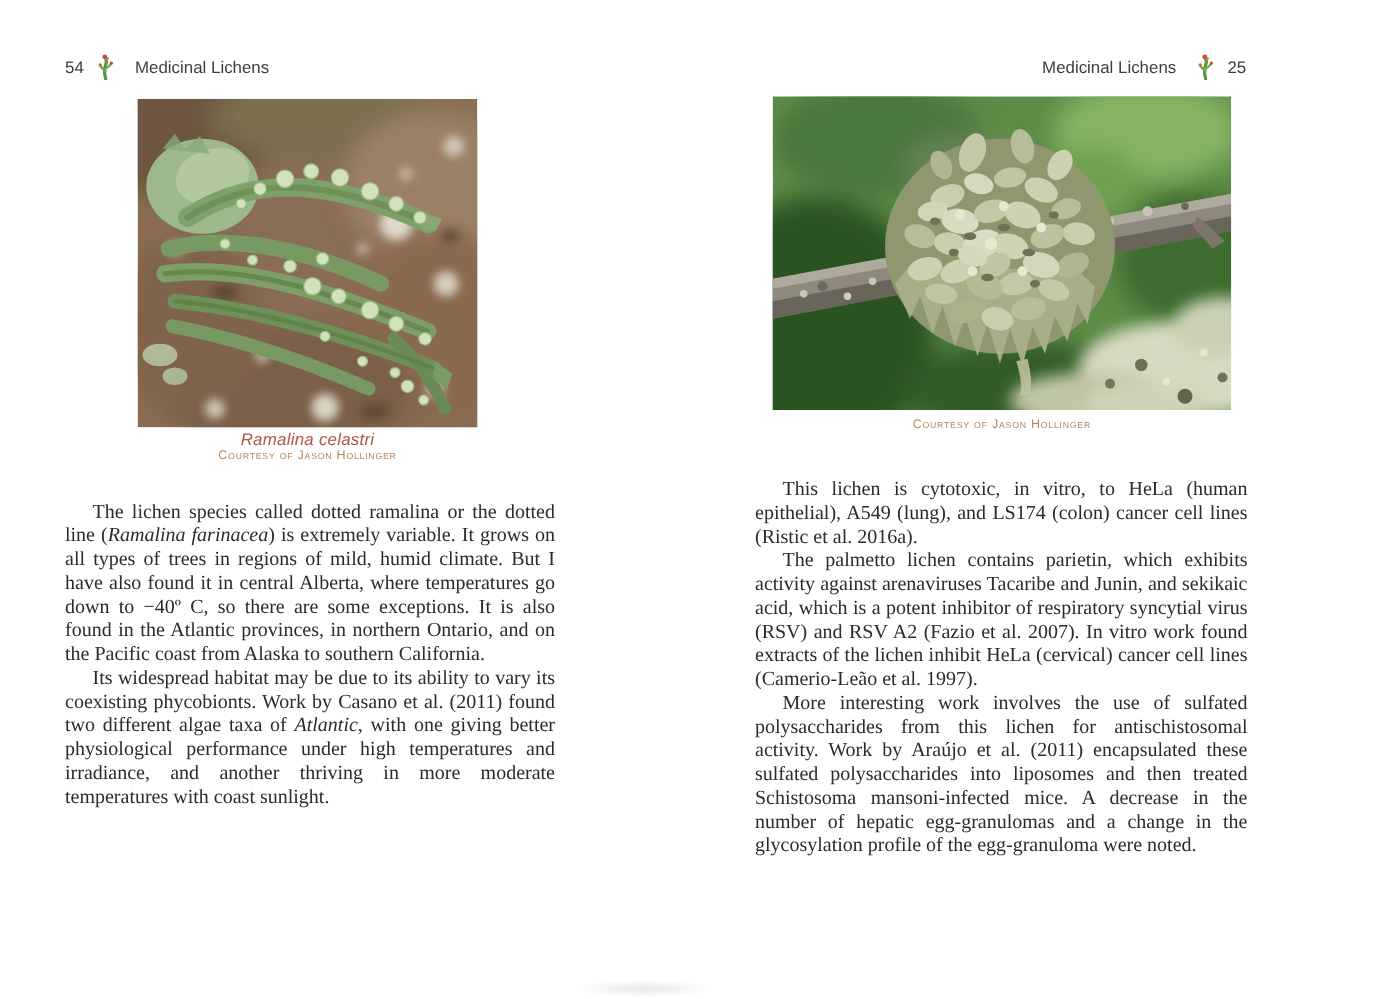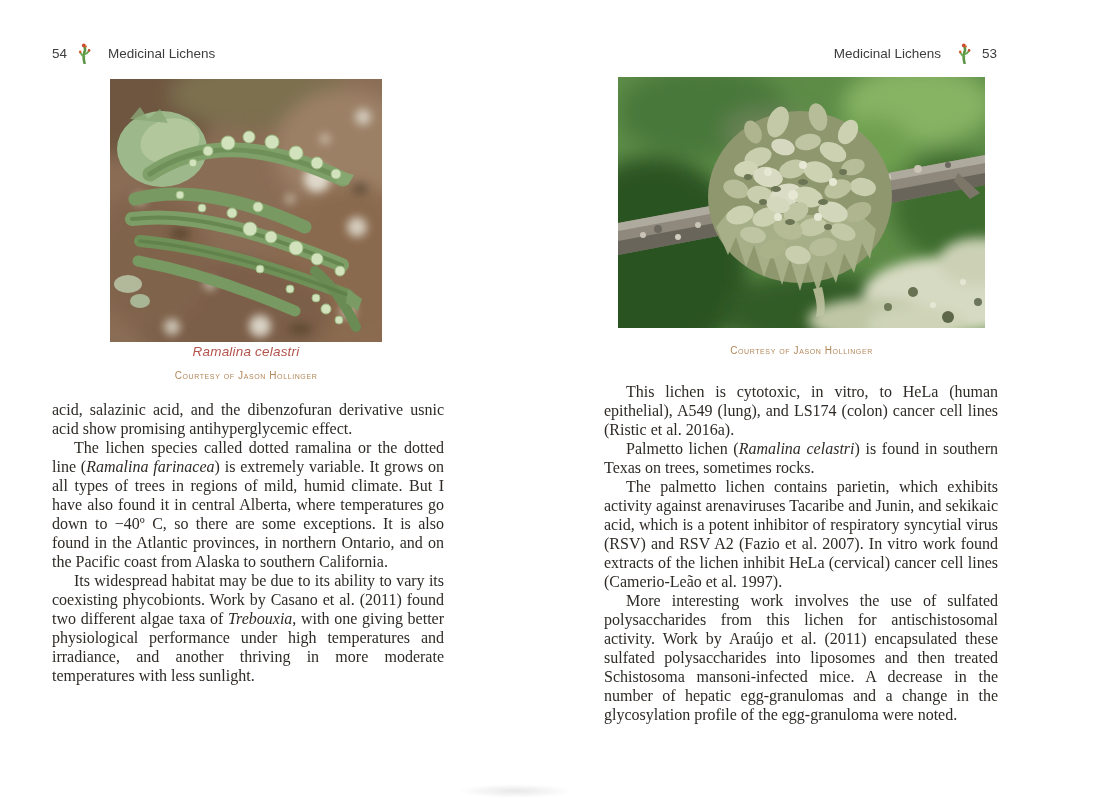--- a/index.html
+++ b/index.html
@@ -13,21 +13,21 @@
   .lichen-icon{display:inline-flex;align-items:center;}
   
   .photo{position:absolute;overflow:hidden;}
   .photo svg{display:block;}
   .photo-left{left:110px;top:79px;width:272px;height:263px;}
   .photo-right{left:618px;top:77px;width:367px;height:251px;}
   
   .caption{position:absolute;text-align:center;font-family:"Liberation Sans",sans-serif;}
   .caption .species{font-size:13.5px;color:var(--caption_species,#b2544c);letter-spacing:.2px;}
   .caption .species.it{font-style:italic;}
-  .caption .credit{margin-top:11px;font-size:10px;font-variant:small-caps;letter-spacing:.6px;
+  .caption .credit{margin-top:0;font-size:10px;font-variant:small-caps;letter-spacing:.6px;
                    color:var(--caption_credit,#b3875a);}
   .caption-left{left:110px;width:272px;top:344px;}
   .caption-right{left:618px;width:367px;top:334px;}
   
   .body-text{position:absolute;font-size:16px;line-height:19px;color:var(--body_text,#2e2a26);
              text-align:justify;}
   .body-text-left{left:52px;top:400px;width:392px;}
   .body-text-right{left:604px;top:382px;width:394px;}
   .body-text p{margin:0;}
   .body-text p.indent{text-indent:22px;}
@@ -139,44 +139,43 @@
         <ellipse cx="30" cy="222" rx="10" ry="7" fill="#a9b696"></ellipse>
       </svg>
     </figure>
 
     <div class="caption caption-left">
       <div class="species it">Ramalina celastri</div>
       <div class="credit">Courtesy of Jason Hollinger</div>
     </div>
 
     <div class="body-text body-text-left">
-        <p class=""><span>acid, salazinic acid, and the dibenzofuran derivative usnic acid show promising antihyperglycemic effect.</span></p>
         <p class="indent"><span>The lichen species called dotted ramalina or the dotted line (</span><i>Ramalina farinacea</i><span>) is extremely variable. It grows on all types of trees in regions of mild, humid climate. But I have also found it in central Alberta, where temperatures go down to −40º C, so there are some exceptions. It is also found in the Atlantic provinces, in northern Ontario, and on the Pacific coast from Alaska to southern California.</span></p>
-        <p class="indent"><span>Its widespread habitat may be due to its ability to vary its coexisting phycobionts. Work by Casano et al. (2011) found two different algae taxa of </span><i>Trebouxia</i><span>, with one giving better physiological performance under high temperatures and irradiance, and another thriving in more moderate temperatures with less sunlight.</span></p>
+        <p class="indent"><span>Its widespread habitat may be due to its ability to vary its coexisting phycobionts. Work by Casano et al. (2011) found two different algae taxa of </span><i>Atlantic</i><span>, with one giving better physiological performance under high temperatures and irradiance, and another thriving in more moderate temperatures with coast sunlight.</span></p>
       </div>
   </div>
 
   <div>
 
     <div class="page-header" style="right:118px;">
       <span>Medicinal Lichens</span>
       <span class="gap-m"></span>
       <span class="lichen-icon">
         <svg width="15" height="21" viewBox="0 0 15 21">
           <path d="M7.5,20 C6.5,16 6,12.5 7.5,9 C8.5,6.8 8,4.5 7,2.6" fill="none" stroke="#5c9444" stroke-width="2.6" stroke-linecap="round"></path>
           <path d="M7.5,13.5 C5,12.8 4,11 3.2,9.3" fill="none" stroke="#6aa84f" stroke-width="1.8" stroke-linecap="round"></path>
           <path d="M7.5,11.5 C10.2,10.8 11.2,9.2 12,7.8" fill="none" stroke="#6aa84f" stroke-width="1.8" stroke-linecap="round"></path>
           <circle cx="6.8" cy="2.4" r="1.9" fill="#cc4b2e"></circle>
           <circle cx="3.2" cy="8.9" r="1.3" fill="#d4622f"></circle>
           <circle cx="12.1" cy="7.4" r="1.3" fill="#c0502a"></circle>
           <circle cx="9" cy="3.6" r="1.1" fill="#d9773c"></circle>
         </svg>
       </span>
       <span class="gap-s"></span>
-      <span>53</span>
+      <span>25</span>
     </div>
 
     <figure class="photo photo-right" style="margin:0">
       <svg width="367" height="251" viewBox="0 0 367 251">
         <defs>
           <filter id="rb1" x="-50%" y="-50%" width="200%" height="200%">
               <feGaussianBlur stdDeviation="10"></feGaussianBlur>
             </filter>
           <filter id="rb2" x="-60%" y="-60%" width="220%" height="220%">
               <feGaussianBlur stdDeviation="6"></feGaussianBlur>
@@ -280,20 +279,19 @@
         </g>
       </svg>
     </figure>
 
     <div class="caption caption-right">
       <div class="credit">Courtesy of Jason Hollinger</div>
     </div>
 
     <div class="body-text body-text-right">
         <p class="indent"><span>This lichen is cytotoxic, in vitro, to HeLa (human epithelial), A549 (lung), and LS174 (colon) cancer cell lines (Ristic et al. 2016a).</span></p>
-        <p class="indent"><span>Palmetto lichen (</span><i>Ramalina celastri</i><span>) is found in southern Texas on trees, sometimes rocks.</span></p>
         <p class="indent"><span>The palmetto lichen contains parietin, which exhibits activity against arenaviruses Tacaribe and Junin, and sekikaic acid, which is a potent inhibitor of respiratory syncytial virus (RSV) and RSV A2 (Fazio et al. 2007). In vitro work found extracts of the lichen inhibit HeLa (cervical) cancer cell lines (Camerio-Leão et al. 1997).</span></p>
         <p class="indent"><span>More interesting work involves the use of sulfated polysaccharides from this lichen for antischistosomal activity. Work by Araújo et al. (2011) encapsulated these sulfated polysaccharides into liposomes and then treated Schistosoma mansoni-infected mice. A decrease in the number of hepatic egg-granulomas and a change in the glycosylation profile of the egg-granuloma were noted.</span></p>
       </div>
   </div>
 
   <div class="gutter-smudge"></div>
 </div>
 
 </body></html>

